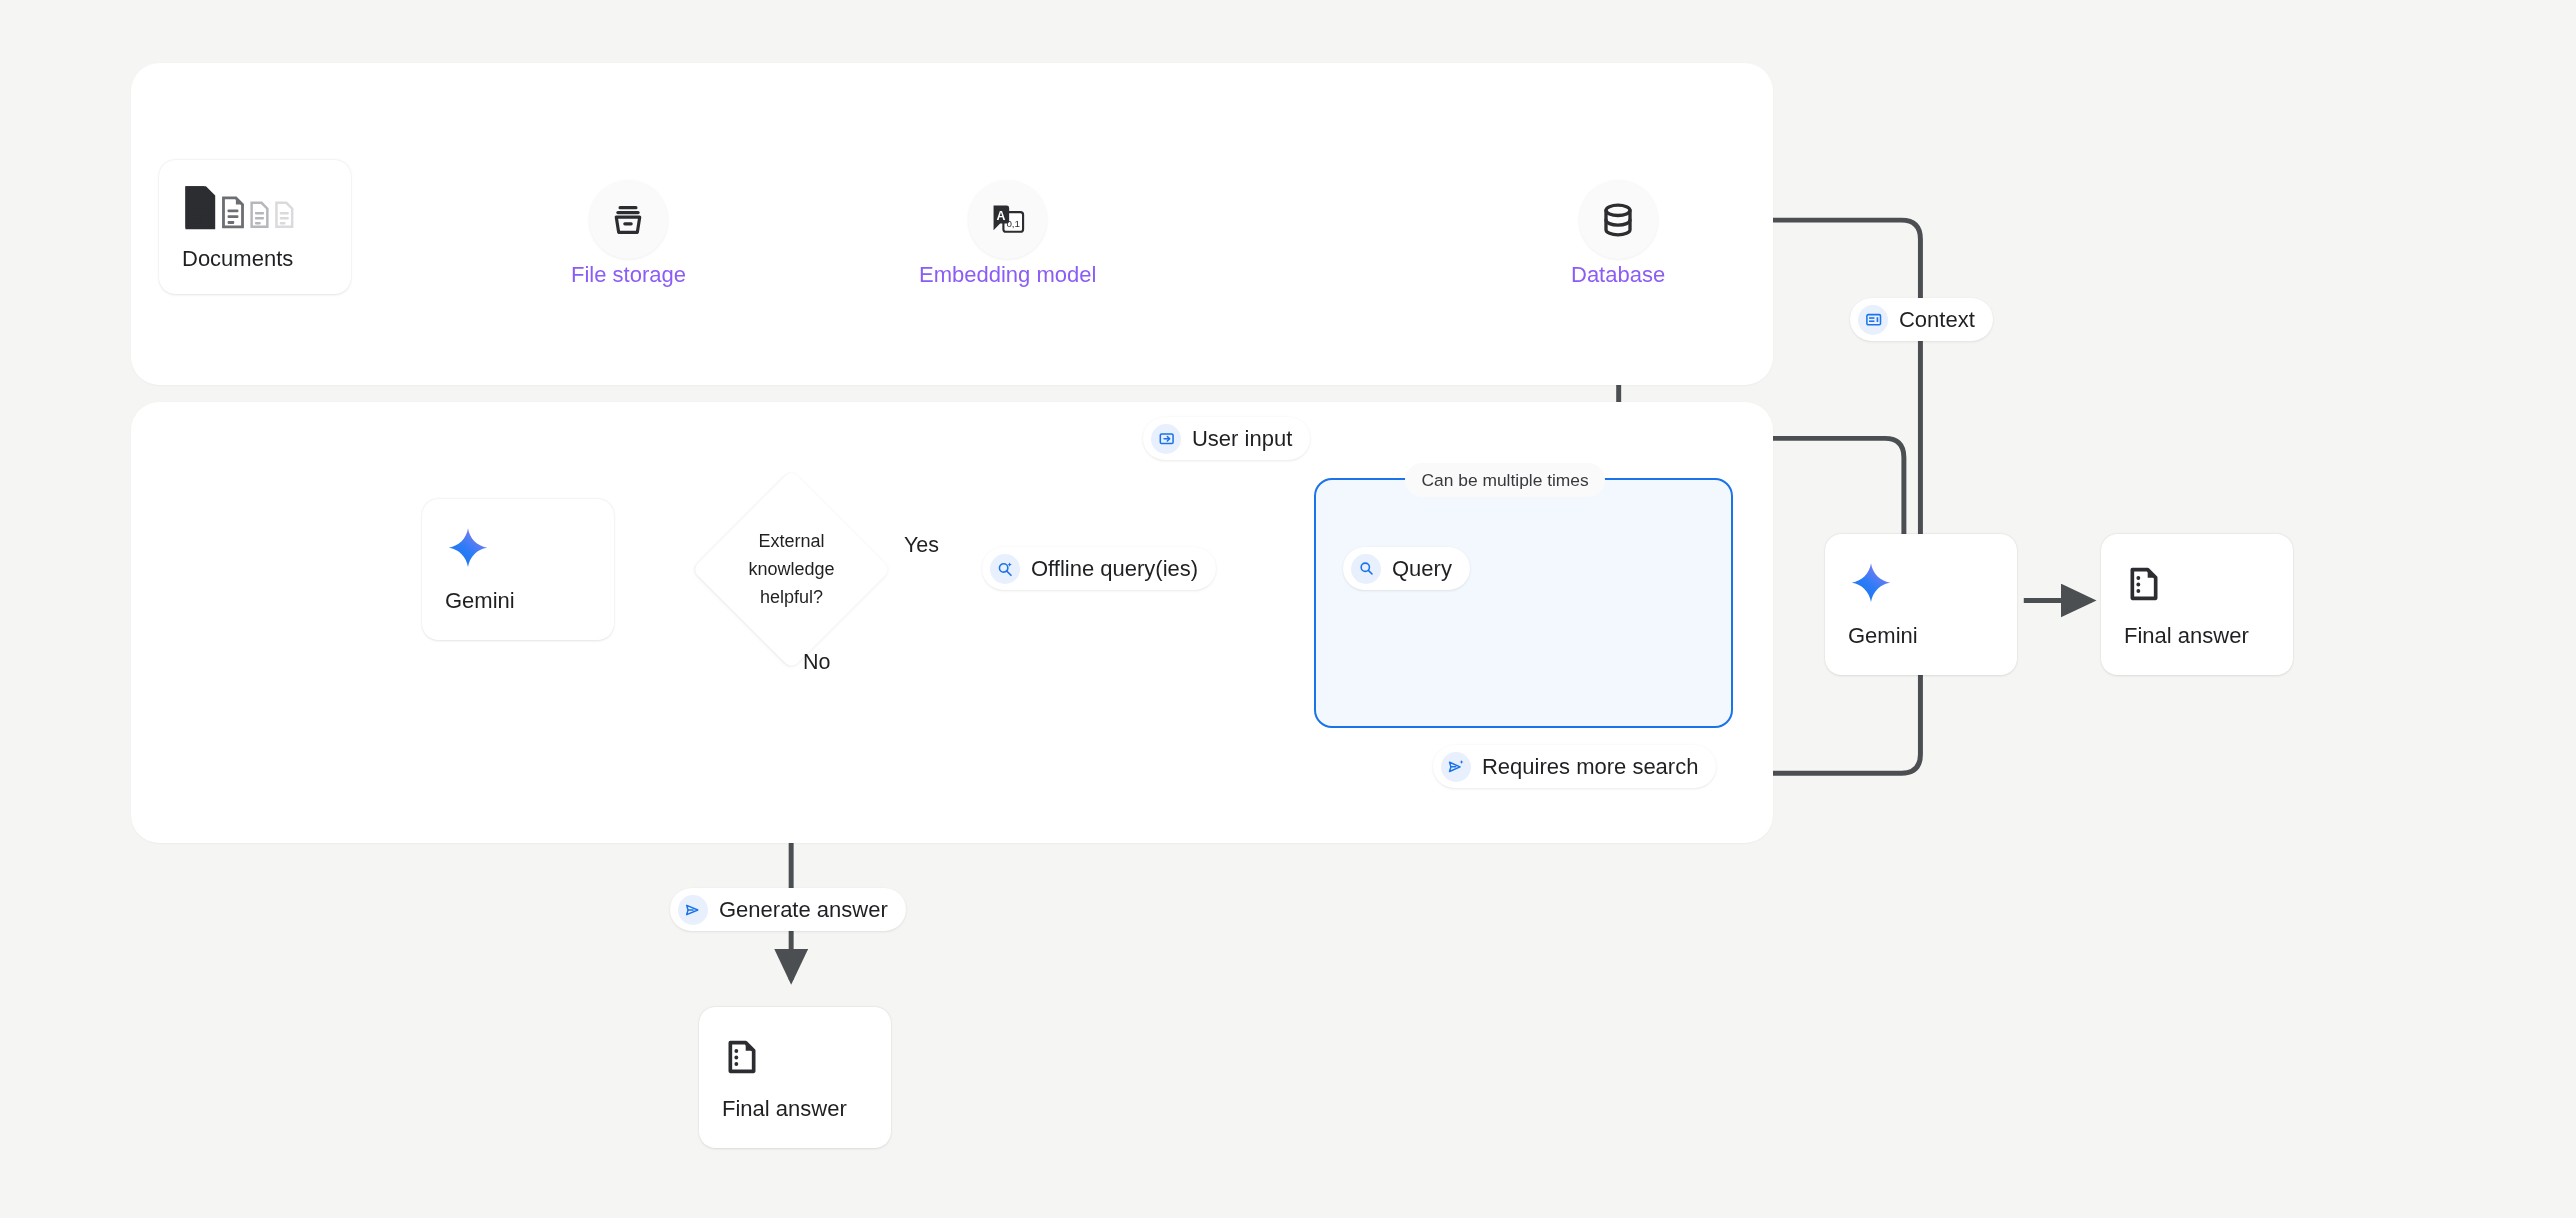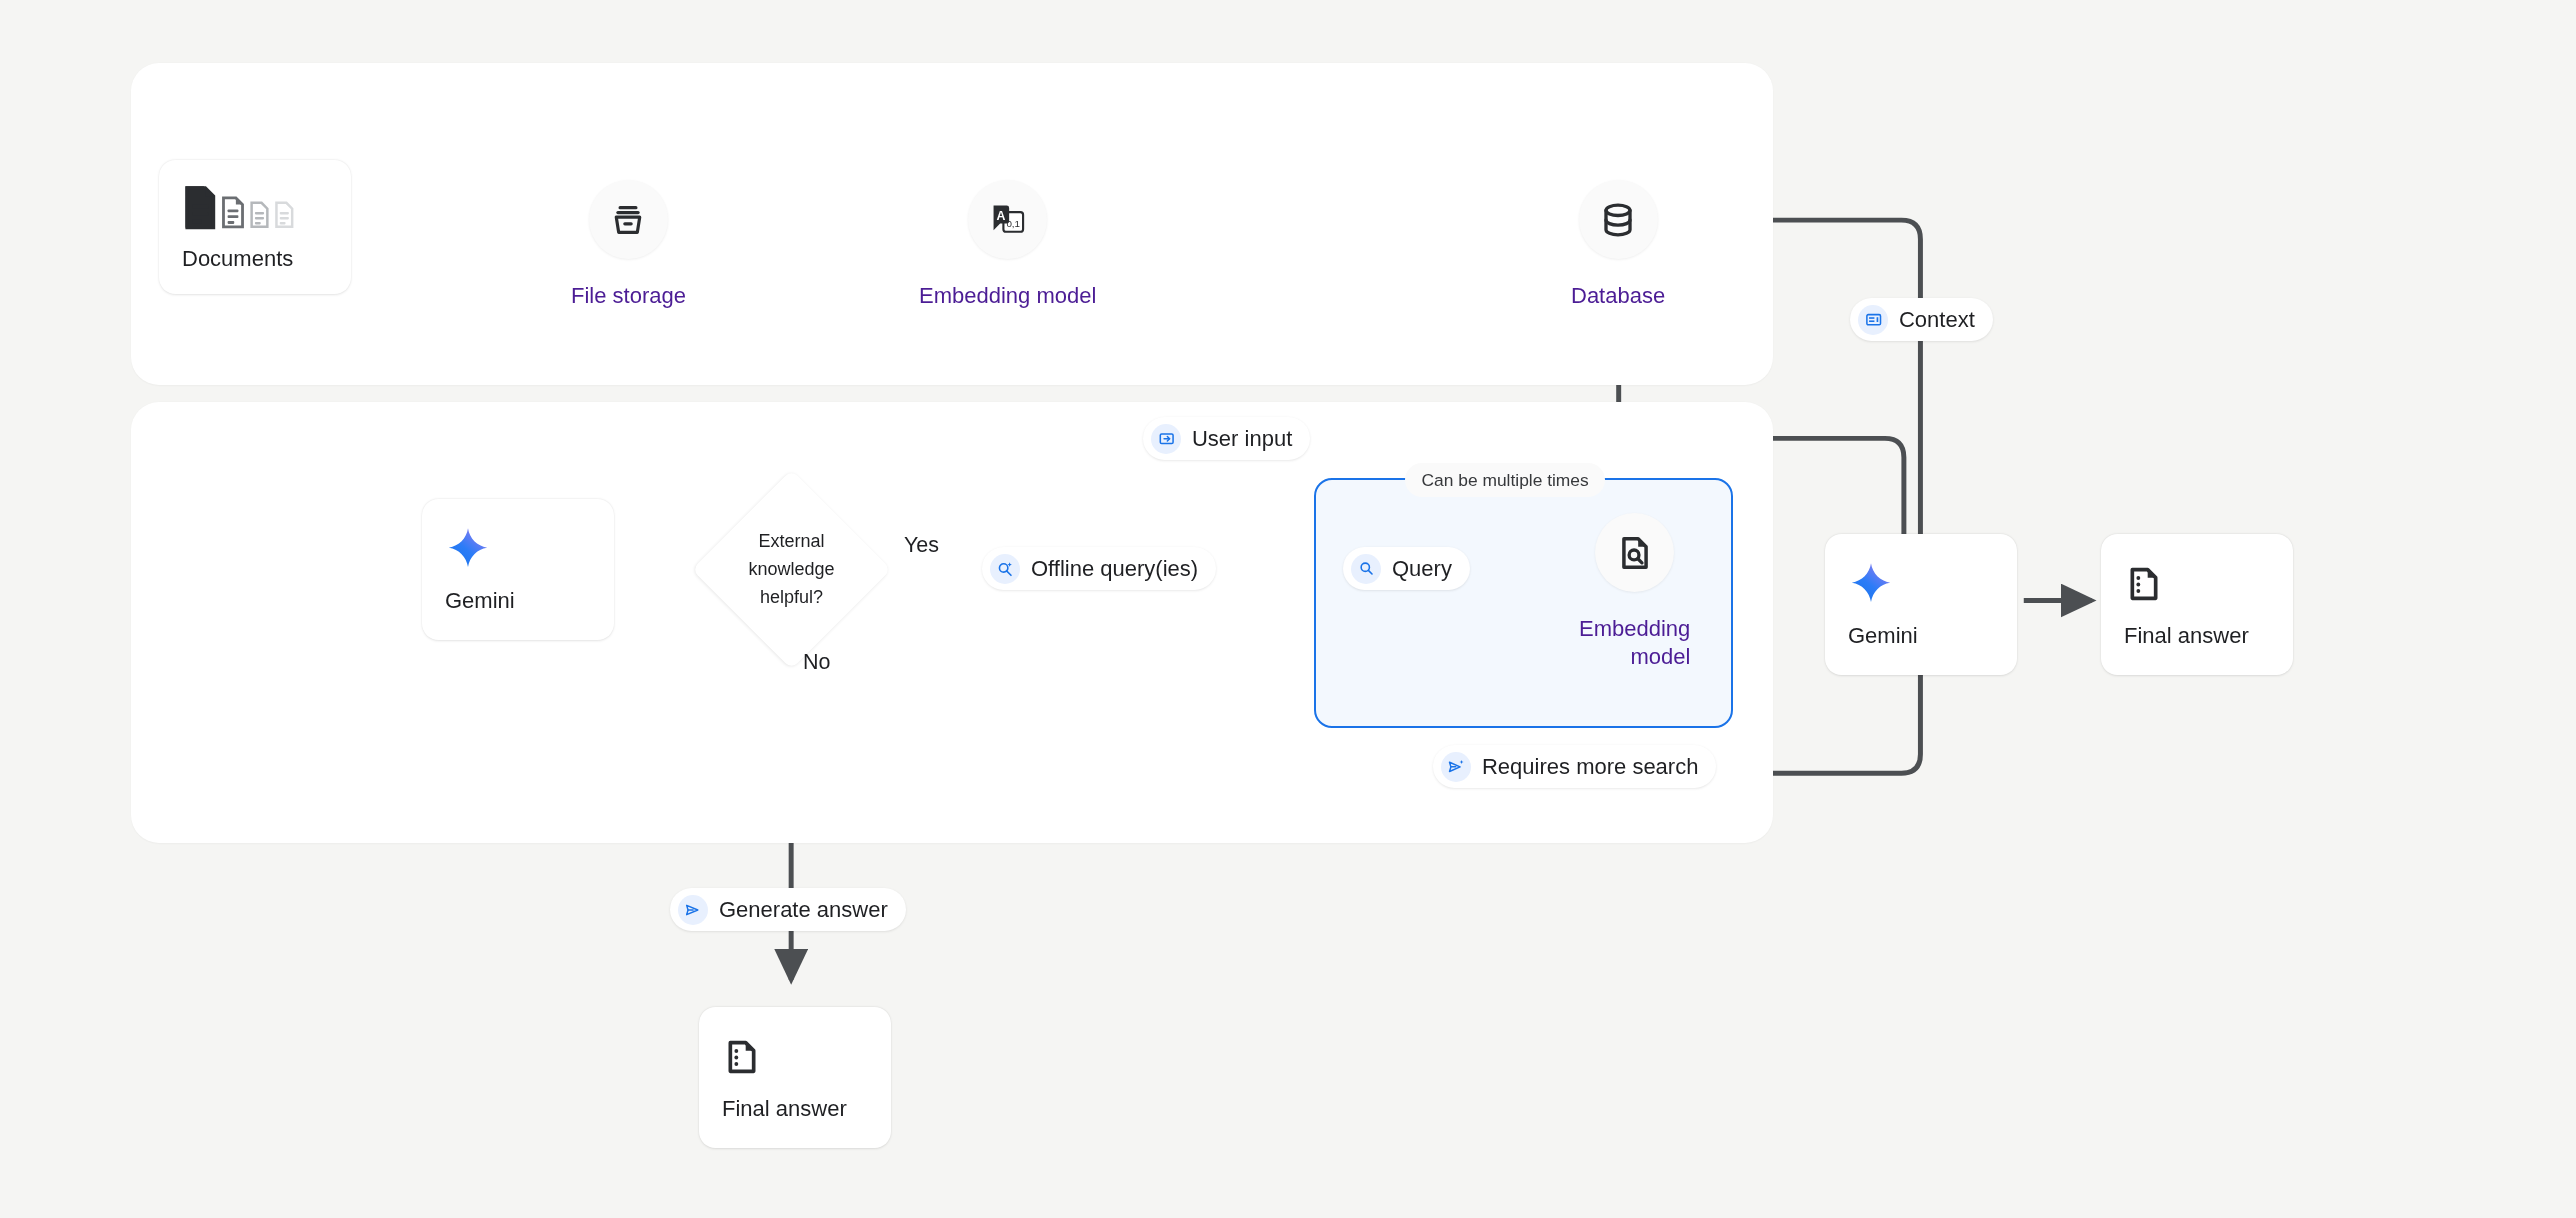--- a/index.html
+++ b/index.html
@@ -51,24 +51,24 @@
 
   
   .circ-node { position: absolute; display: flex; flex-direction: column; align-items: center; }
   .circ {
     width: 79px; height: 79px; border-radius: 50%;
     background: #fafafa;
     box-shadow: 0 0.8px 2.5px rgba(0,0,0,0.07);
     display: flex; align-items: center; justify-content: center;
   }
   .circ-label {
-    margin-top: 23px;
+    margin-top: 2px;
     font-size: 22px;
-    color: #4c1d95;
-    text-align: right;
+    color: #8b5cf6;
+    text-align: center;
     line-height: 1.28;
     white-space: pre-line;
   }
 
   
   .chip {
     position: absolute;
     height: 43px;
     background: #ffffff;
     border-radius: 21.5px;
@@ -359,32 +359,20 @@
   <div class="chip" style="left:1343px; top:547px;">
     <span class="chip-ico">
       <svg width="16.5" height="16.5" viewBox="0 0 24 24" fill="none" stroke="#1a73e8" stroke-width="2.3" stroke-linecap="round">
         <circle cx="10.6" cy="10.6" r="6"></circle>
         <path d="M15.1 15.1 L20.4 20.4"></path>
       </svg>
     </span>
     <span class="chip-label">Query</span>
   </div>
 
-  <div class="circ-node" style="left:1579px; top:513px;">
-    <div class="circ">
-      <svg width="38" height="38" viewBox="0 0 24 24">
-        <path d="M5 3h9l5 5v13H5z" fill="none" stroke="#2b2d30" stroke-width="2.2" stroke-linejoin="round"></path>
-        <path d="M14 3 l5 5 h-5z" fill="#2b2d30"></path>
-        <circle cx="11.4" cy="13.2" r="3.1" fill="none" stroke="#2b2d30" stroke-width="2.1"></circle>
-        <path d="M13.8 15.6 L16.4 18.2" stroke="#2b2d30" stroke-width="2.1" stroke-linecap="round"></path>
-      </svg>
-    </div>
-    <div class="circ-label">Embedding
-model</div>
-  </div>
 
   <div class="chip" style="left:1143px; top:417px;">
     <span class="chip-ico">
       <svg width="17.4" height="17.4" viewBox="0 0 24 24" fill="none" stroke="#1a73e8" stroke-width="2.1" stroke-linejoin="round" stroke-linecap="round">
         <rect x="3.2" y="5.4" width="17.6" height="13.2" rx="1.8"></rect>
         <path d="M8.4 12h7.4"></path>
         <path d="M12.9 8.9 L16 12 L12.9 15.1"></path>
       </svg>
     </span>
     <span class="chip-label">User input</span>

